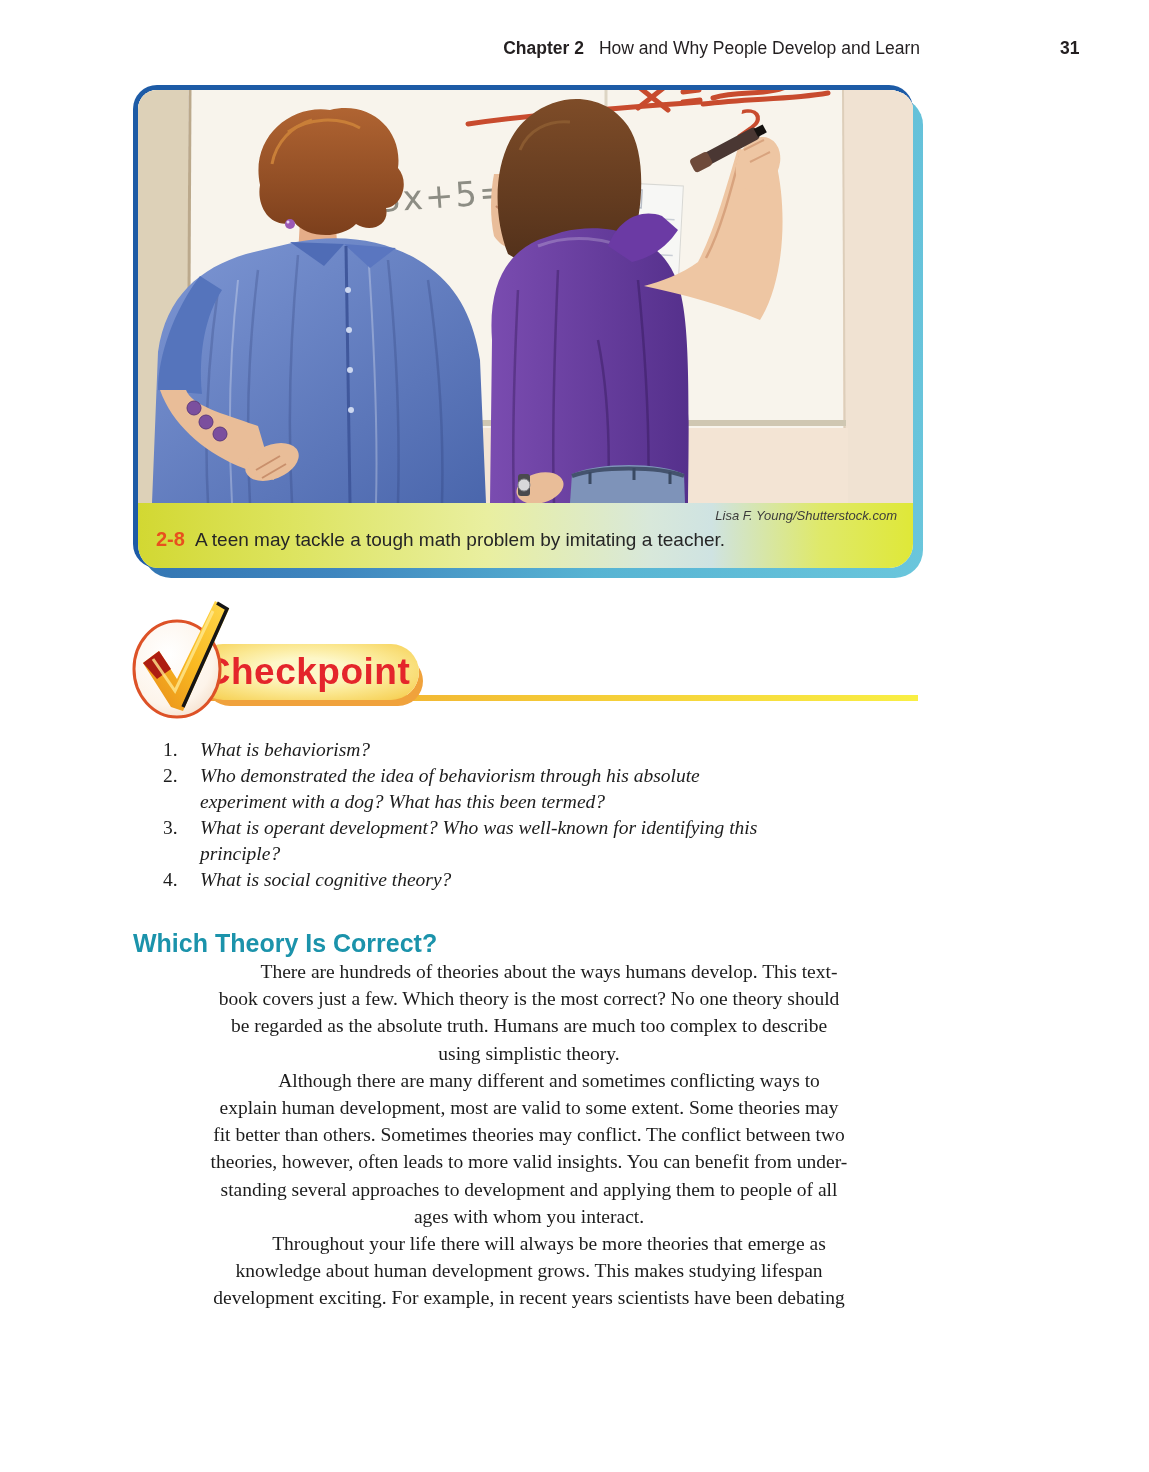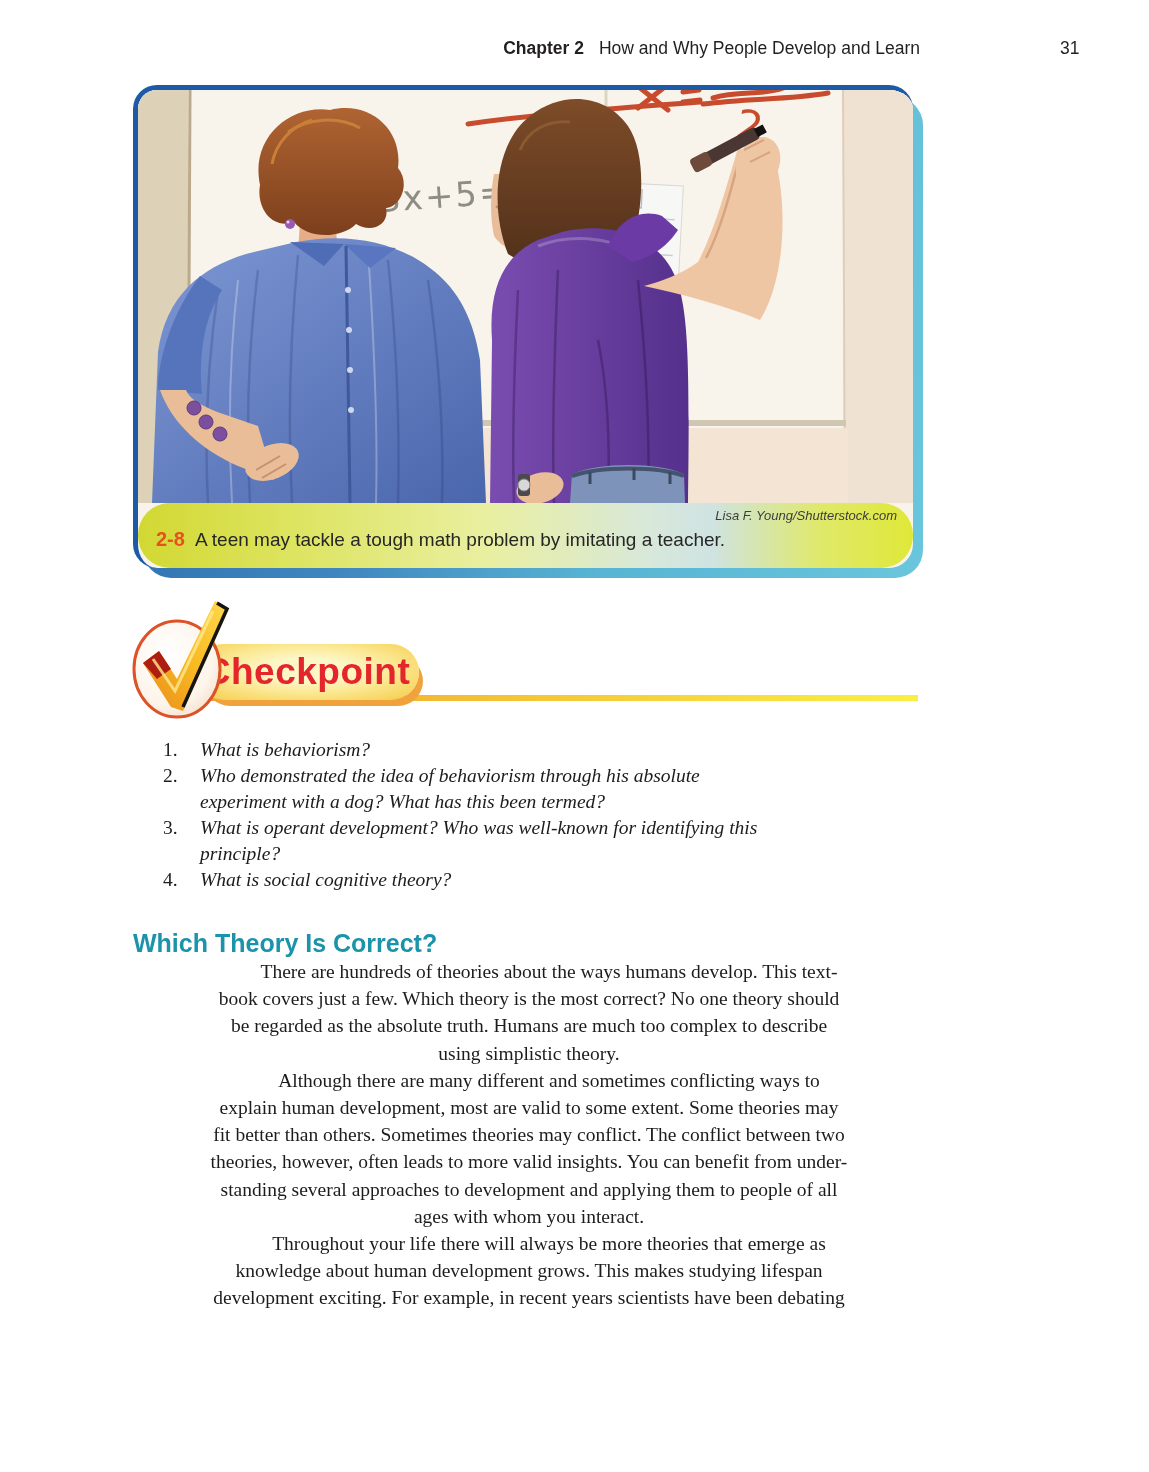--- a/index.html
+++ b/index.html
@@ -6,35 +6,35 @@
   .page {
     position:relative; width:1149px; height:1316px; background:#ffffff;
     font-family:"Liberation Sans", sans-serif; overflow:hidden;
   }
 
   
   .running-head { position:absolute; top:38px; left:0; width:100%; height:24px;
     font-size:17.5px; color:#231f20; }
   .rh-group { position:absolute; right:229px; top:0; white-space:nowrap; }
   .rh-chapter { font-weight:bold; margin-right:15px; }
-  .rh-page { position:absolute; left:1060px; top:0; font-weight:normal; }
+  .rh-page { position:absolute; left:1060px; top:0; font-weight:bold; }
 
   
   .figure { position:absolute; top:85px; left:133px; width:780px; height:483px; }
   .figure-shadow { position:absolute; left:10px; top:12px; width:780px; height:481px;
     border-radius:28px;
     background:linear-gradient(100deg,#2e6fae 0%, #3f86bf 32%, #57b4d3 62%, #6ac6dc 100%); }
   .figure-inner { position:absolute; left:0; top:0; width:775px; height:478px;
     border-top:5px solid #1d5ba6; border-left:5px solid #1d5ba6;
     border-radius:24px; overflow:hidden; background:#f8f4ec; }
   .photo { display:block; width:775px; height:413px; }
   .caption-bar { position:absolute; left:0; right:0; bottom:0; height:65px;
     background:linear-gradient(90deg,#d2d832 0%, #dde460 20%, #e9efa0 45%, #d8e8da 66%,
       #cfe3e2 74%, #dfe96a 88%, #dfe838 100%);
-    padding:5px 16px 0 18px; box-sizing:border-box;border-radius:32px; }
+    padding:5px 16px 0 18px; box-sizing:border-box; }
   .credit { text-align:right; font-style:italic; font-size:13px; color:#3c3c3c; }
   .caption-row { margin-top:5px; font-size:19px; color:#262626; }
   .fig-num { color:#e8501e; font-weight:bold; font-size:20px; margin-right:10px; }
 
   
   .checkpoint { position:absolute; top:598px; left:133px; width:787px; height:126px; }
   .cp-rule { position:absolute; left:72px; right:2px; top:97px; height:6px;
     background:linear-gradient(90deg,#ef9f31 0%, #f4c636 45%, #f9ef44 100%); }
   .cp-pill { position:absolute; left:62px; top:46px; width:224px; height:56px;
     border-radius:28px; z-index:1;

